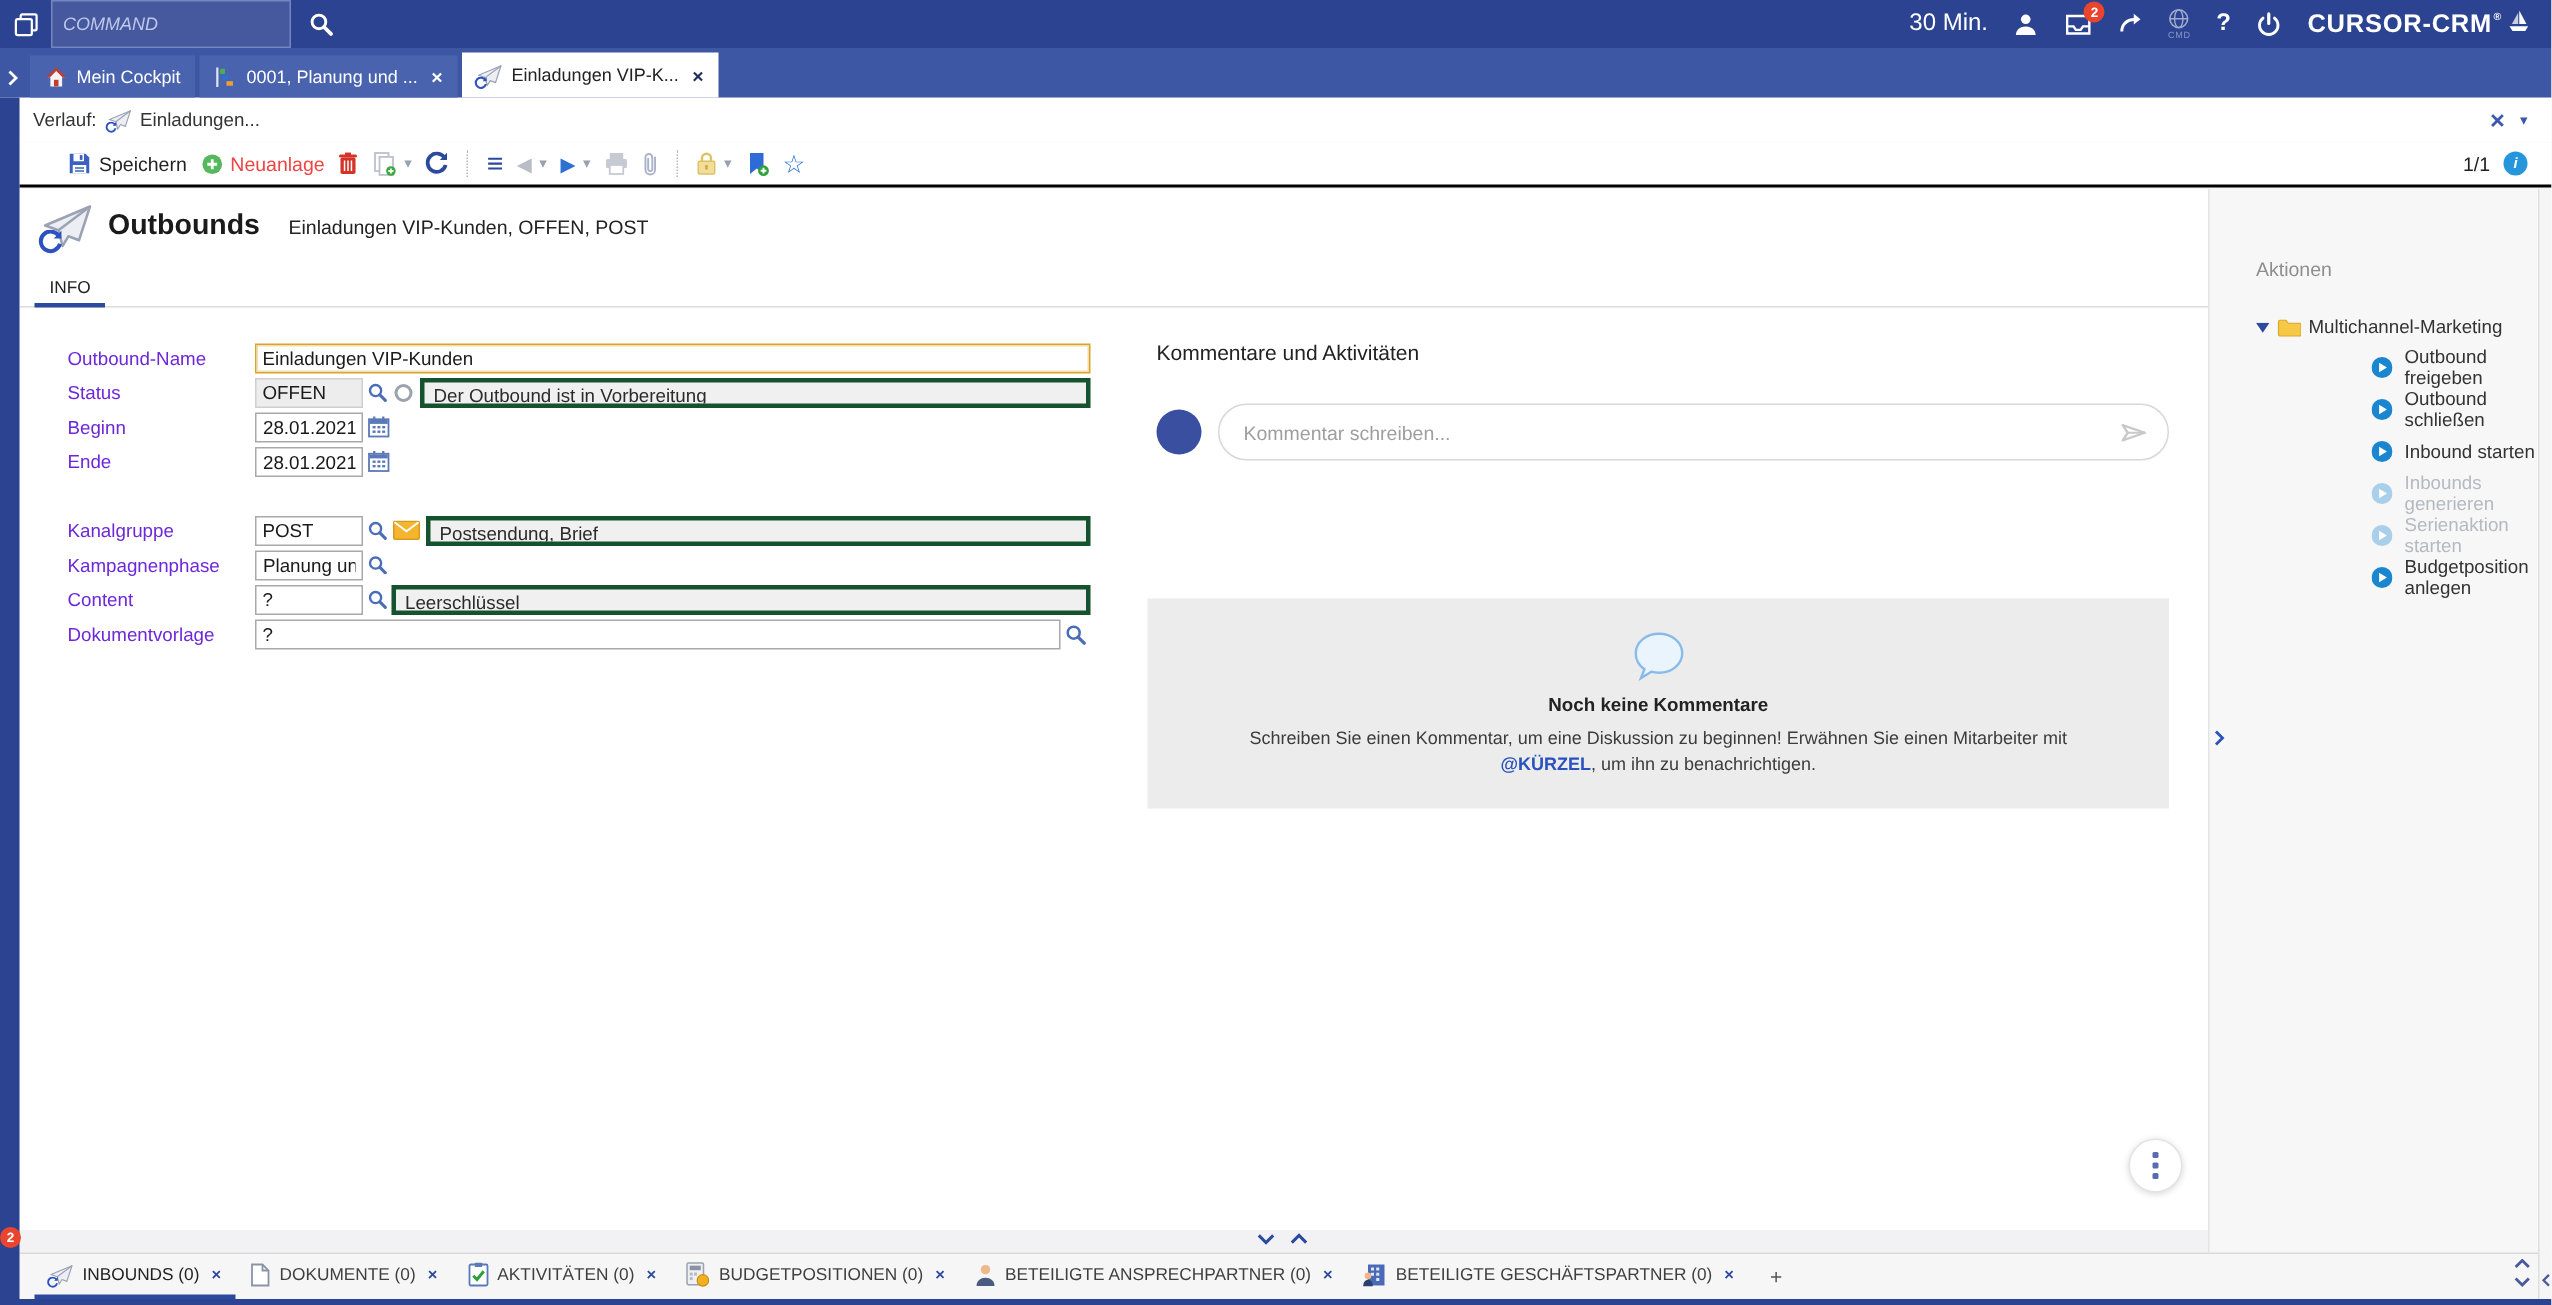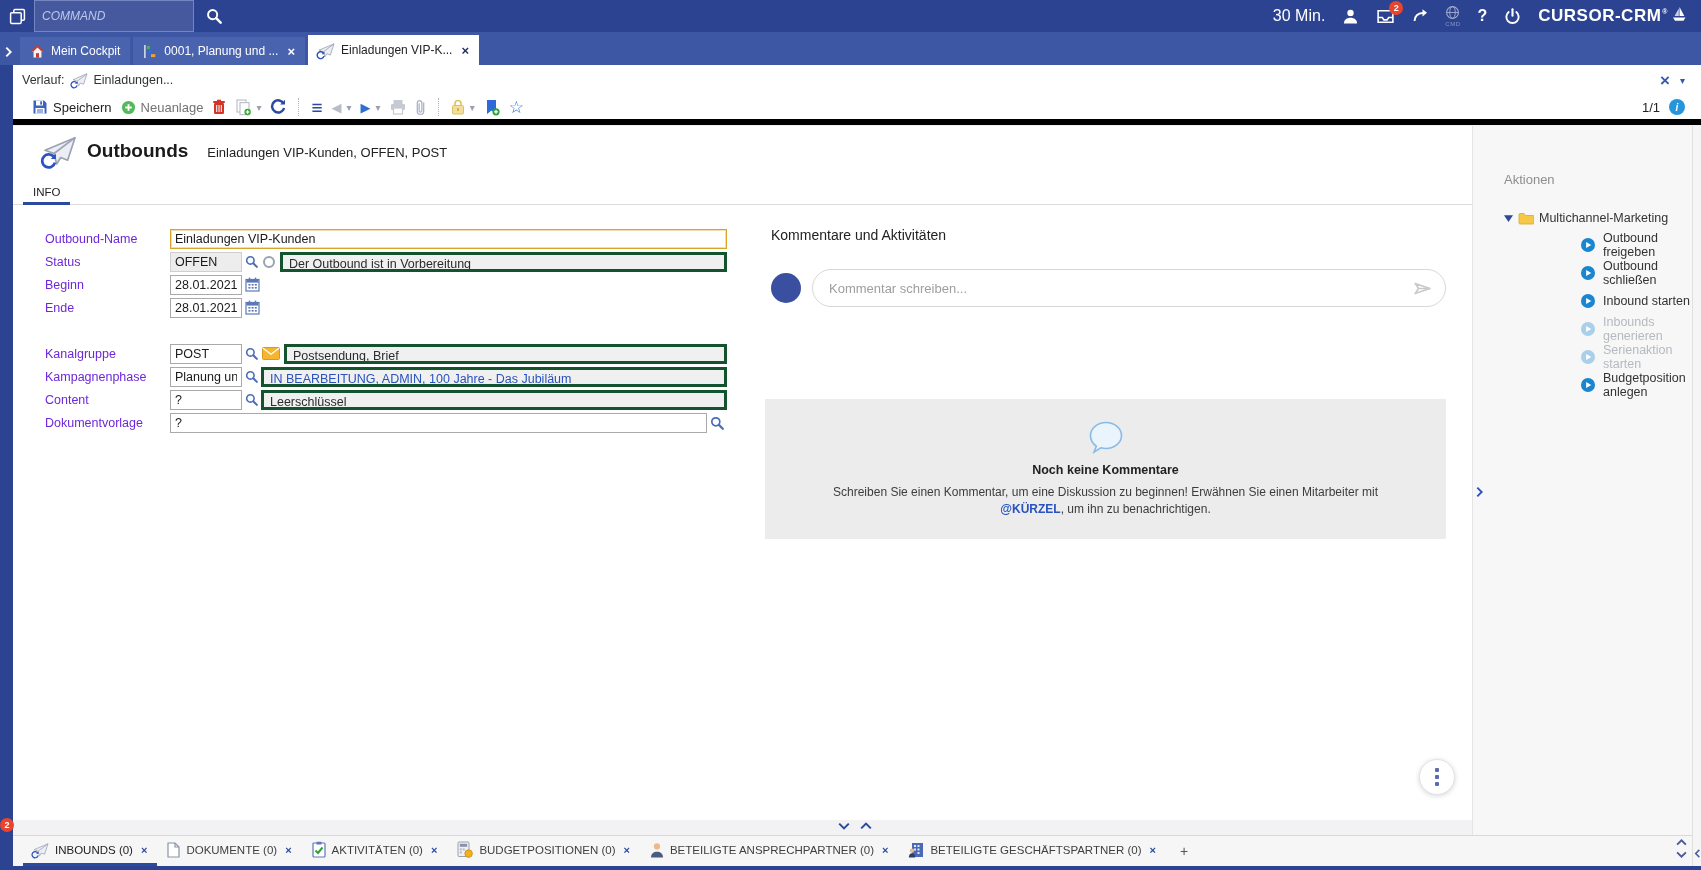--- a/index.html
+++ b/index.html
@@ -38,36 +38,36 @@
 
   
   .history-row { position:absolute; top:65px; left:13px; right:0; height:30px; background:#fff; display:flex; align-items:center; padding-left:9px; z-index:10; }
   .history-row .lbl { color:#333; margin-right:8px; }
   .history-row .entry { display:flex; align-items:center; gap:5px; color:#333; }
   .history-right { margin-left:auto; display:flex; align-items:center; gap:10px; padding-right:16px; color:#3a57b0; }
   .history-right .x { font-size:17px; font-weight:bold; line-height:1; }
   .dd { color:#3a57b0; font-size:10px; }
   .dd.gray { color:#9aa0ac; }
 
-  .toolbar-row { position:absolute; top:95px; left:13px; right:0; height:30px; background:#fff; border-bottom:6px solid #000000; display:flex; align-items:center; padding-left:19px; gap:9px; z-index:10; }
+  .toolbar-row { position:absolute; top:95px; left:13px; right:0; height:30px; background:#fff; border-bottom:2px solid #000000; display:flex; align-items:center; padding-left:32px; gap:9px; z-index:10; }
   .tbtn { display:flex; align-items:center; gap:5px; color:#222; font-size:13px; }
-  .tbtn.disabled { color:#737373; }
+  .tbtn.disabled { color:#ef4444; }
   .tsep { width:1px; height:18px; border-left:1px dotted #b7b7b7; margin:0 3px; }
   .menu-glyph { color:#2b4a9e; font-size:19px; font-weight:bold; line-height:1; }
   .nav-glyph { font-size:13px; }
   .nav-glyph.on { color:#2d6fd2; }
   .nav-glyph.off { color:#b9bdc6; }
   .star-glyph { color:#2a6fd4; font-size:17px; line-height:1; }
   .toolbar-right { margin-left:auto; display:flex; align-items:center; gap:9px; padding-right:16px; }
   .pager { font-size:13px; color:#222; }
   .info-dot { width:16px; height:16px; border-radius:50%; background:#2596db; color:#fff; font-size:10px; font-weight:bold; font-style:italic; display:flex; align-items:center; justify-content:center; }
 
   
   .card { position:absolute; top:126px; left:13px; width:1459px; bottom:50px; background:#fff; z-index:5; }
-  .rec-header { display:flex; align-items:center; padding:10px 0 6px 30px; }
+  .rec-header { display:flex; align-items:center; padding:10px 0 6px 15px; }
   .outbound-ic { position:relative; }
   .outbound-ic .c-ov { position:absolute; color:#2b52c0; }
   .rec-title-wrap { display:flex; align-items:baseline; margin-left:10px; }
   .rec-title { font-size:19px; font-weight:bold; color:#1a1a1a; }
   .rec-sub { font-size:13px; color:#222; margin-left:19px; }
   .tabstrip { border-bottom:1px solid #dcdcdc; padding-left:10px; margin-top:12px; }
   .info-tab { display:inline-block; font-size:11.5px; color:#222; padding:2px 10px 4px; border-bottom:3px solid #2b4a9e; margin-bottom:-1px; }
 
   .card-body { display:flex; padding-top:22px; }
   .form-col { width:714px; flex:none; padding-left:32px; }
@@ -517,21 +517,20 @@
             <use href="#i-env"></use>
           </svg>
         <div class="descbox">Postsendung, Brief</div>
       </div>
       <div class="frow">
         <span class="flabel">Kampagnenphase</span>
         <input class="fin small" value="Planung und" style="">
         <svg class="ic mag" width="13" height="13">
             <use href="#i-mag"></use>
           </svg>
-        <div class="descbox link">IN BEARBEITUNG, ADMIN, 100 Jahre - Das Jubiläum</div>
       </div>
       <div class="frow">
         <span class="flabel">Content</span>
         <input class="fin small" value="?" style="">
         <svg class="ic mag" width="13" height="13">
             <use href="#i-mag"></use>
           </svg>
         <div class="descbox">Leerschlüssel</div>
       </div>
       <div class="frow">

